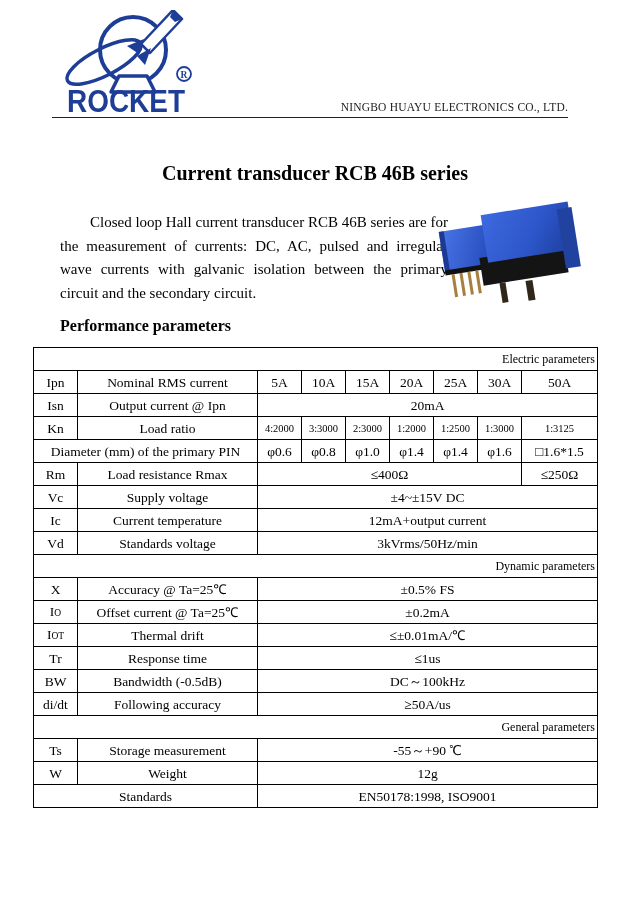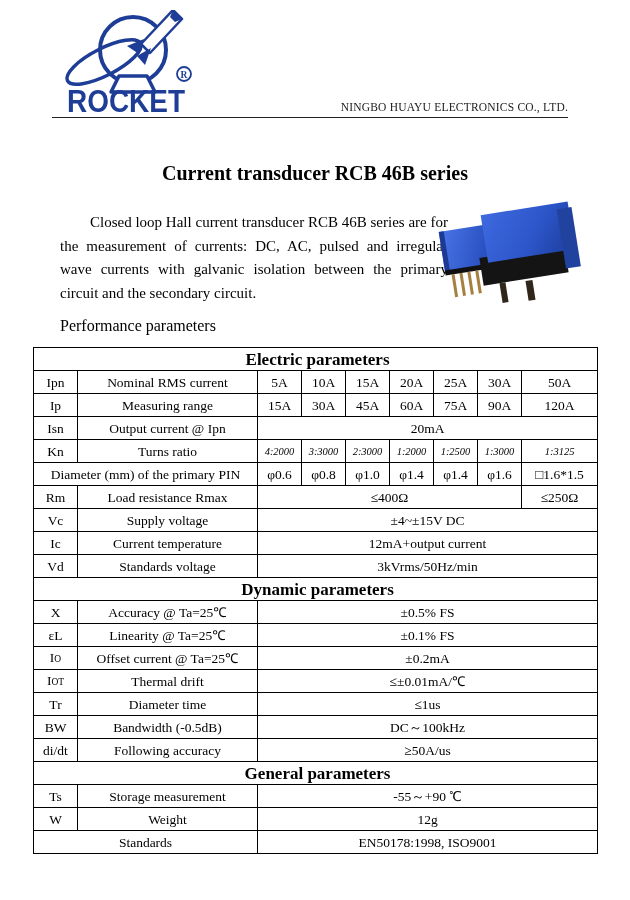--- a/index.html
+++ b/index.html
@@ -29,37 +29,37 @@
     position:absolute;left:0;top:162px;width:630px;margin:0;text-align:center;
     font-size:20px;font-weight:bold;
   }
   p.intro{
     position:absolute;left:60px;top:211px;width:388px;margin:0;
     font-size:15px;line-height:23.5px;text-align:justify;text-indent:30px;
   }
   .product{position:absolute;left:433px;top:200px;width:194px;height:124px;}
   
   h2.perf{
-    position:absolute;left:60px;top:317px;margin:0;font-size:16px;font-weight:normal;
+    position:absolute;left:60px;top:317px;margin:0;font-size:16px;font-weight:bold;
   }
   table.params{
     position:absolute;left:33px;top:347px;width:564px;
     border-collapse:collapse;table-layout:fixed;
     font-size:13.5px;border:1.5px solid var(--table-border);
   }
   table.params td{
     border:1px solid var(--table-border);
     height:23px;line-height:15px;padding:0 2px;
     text-align:center;vertical-align:middle;
     white-space:nowrap;overflow:hidden;
   }
   table.params td.section-cell{
-    text-align:center;font-weight:bold;padding-left:6px;font-size:17px;
-  }
-  table.params td.small{font-size:10.5px;font-style:italic;}
+    text-align:right;font-weight:normal;padding-left:6px;font-size:12px;
+  }
+  table.params td.small{font-size:10.5px;}
   .subsc{font-size:9.5px;}
 </style>
 </head>
 <body>
 
 <div class="page">
 
   <div class="logo">
     <svg width="148" height="106" viewBox="0 0 148 106">
 
@@ -143,38 +143,27 @@
           <td>Nominal RMS current</td>
           <td>5A</td>
           <td>10A</td>
           <td>15A</td>
           <td>20A</td>
           <td>25A</td>
           <td>30A</td>
           <td>50A</td>
         </tr>
         <tr>
-          <td>Ip</td>
-          <td>Measuring range</td>
-          <td>15A</td>
-          <td>30A</td>
-          <td>45A</td>
-          <td>60A</td>
-          <td>75A</td>
-          <td>90A</td>
-          <td>120A</td>
-        </tr>
-        <tr>
           <td>Isn</td>
           <td>Output current @ Ipn</td>
           <td colspan="7">20mA</td>
         </tr>
         <tr>
           <td>Kn</td>
-          <td>Turns ratio</td>
+          <td>Load ratio</td>
           <td class="small">4:2000</td>
           <td class="small">3:3000</td>
           <td class="small">2:3000</td>
           <td class="small">1:2000</td>
           <td class="small">1:2500</td>
           <td class="small">1:3000</td>
           <td class="small">1:3125</td>
         </tr>
         <tr>
           <td colspan="2">Diameter (mm) of the primary PIN</td>
@@ -209,37 +198,32 @@
         </tr>
         <tr>
           <td colspan="9" class="section-cell">Dynamic parameters</td>
         </tr>
         <tr>
           <td>X</td>
           <td>Accuracy @ Ta=25℃</td>
           <td colspan="7">±0.5% FS</td>
         </tr>
         <tr>
-          <td>εL</td>
-          <td>Linearity @ Ta=25℃</td>
-          <td colspan="7">±0.1% FS</td>
-        </tr>
-        <tr>
           <td>I<span class="subsc">O</span></td>
           <td>Offset current @ Ta=25℃</td>
           <td colspan="7">±0.2mA</td>
         </tr>
         <tr>
           <td>I<span class="subsc">OT</span></td>
           <td>Thermal drift</td>
           <td colspan="7">≤±0.01mA/℃</td>
         </tr>
         <tr>
           <td>Tr</td>
-          <td>Diameter time</td>
+          <td>Response time</td>
           <td colspan="7">≤1us</td>
         </tr>
         <tr>
           <td>BW</td>
           <td>Bandwidth (-0.5dB)</td>
           <td colspan="7">DC～100kHz</td>
         </tr>
         <tr>
           <td>di/dt</td>
           <td>Following accuracy</td>

